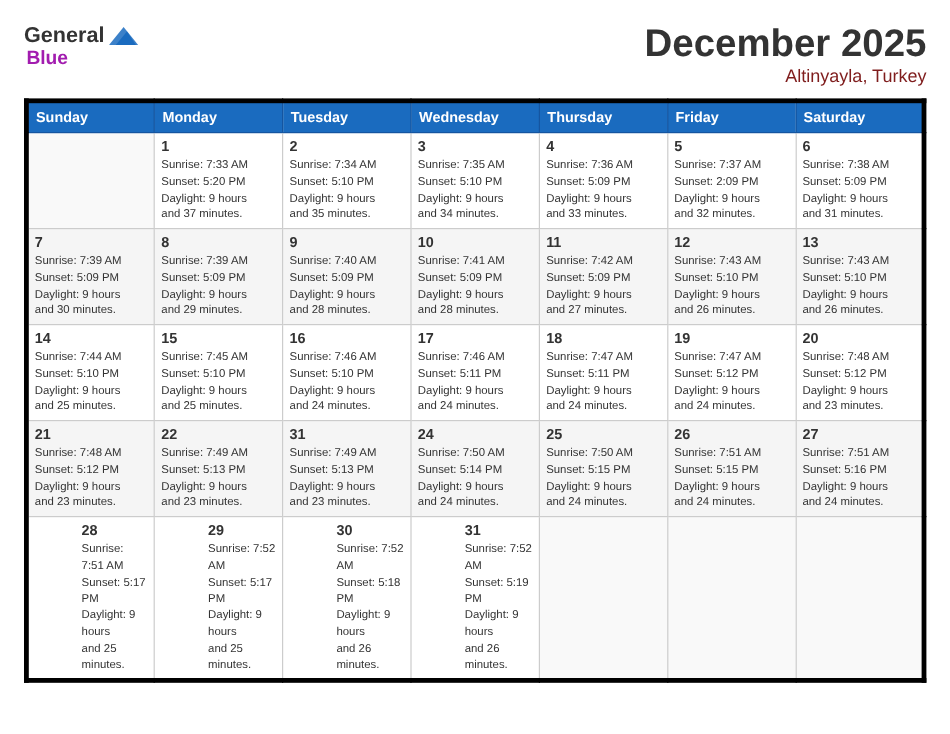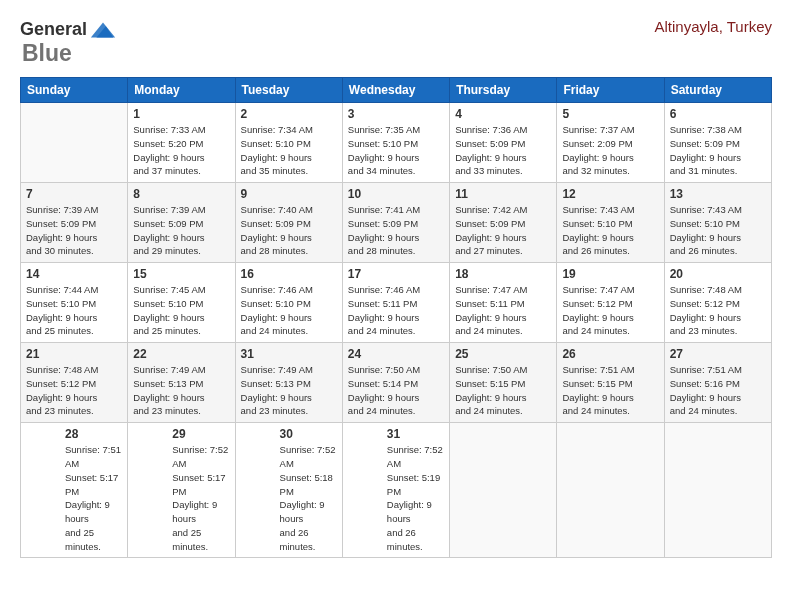--- a/index.html
+++ b/index.html
@@ -49,21 +49,21 @@
       font-weight: bold;
       color: #333;
     }
     .title-location {
       font-size: 15px;
       color: #7f1d1d;
     }
     .calendar {
       width: 100%;
       border-collapse: collapse;
-      border: 1px solid #000000;
+      border: 4px solid #000000;
     }
     .calendar th {
       background: #1a6bbf;
       color: #fff;
       font-size: 12px;
       font-weight: bold;
       padding: 5px 6px;
       text-align: left;
       border: 1px solid #1555a0;
     }
@@ -114,24 +114,25 @@
   <div class="header">
     <div class="logo">
       <div class="logo-text">
         <span class="logo-general">General</span>
         <svg class="logo-icon" viewBox="0 0 30 22" xmlns="http://www.w3.org/2000/svg">
           <polygon points="2,20 15,4 28,20" fill="#1a6bbf" opacity="0.85"></polygon>
           <polygon points="8,20 18,8 26,20" fill="#1a6bbf"></polygon>
         </svg>
       </div>
       <div style="display:flex; margin-left:0;">
-        <span class="logo-blue" style="font-size:23px;font-weight:bold;color:#737373;margin-left:2px;">Blue</span>
+        <span class="logo-blue" style="font-size:16px;font-weight:bold;color:#a21caf;margin-left:2px;">Blue</span>
       </div>
     </div>
     <div class="title-block">
+      <div class="title-month">December 2025</div>
       <div class="title-location">Altinyayla, Turkey</div>
     </div>
   </div>
 
   <table class="calendar">
     <thead>
       <tr>
       <th>Sunday</th>
           <th>Monday</th>
           <th>Tuesday</th>

